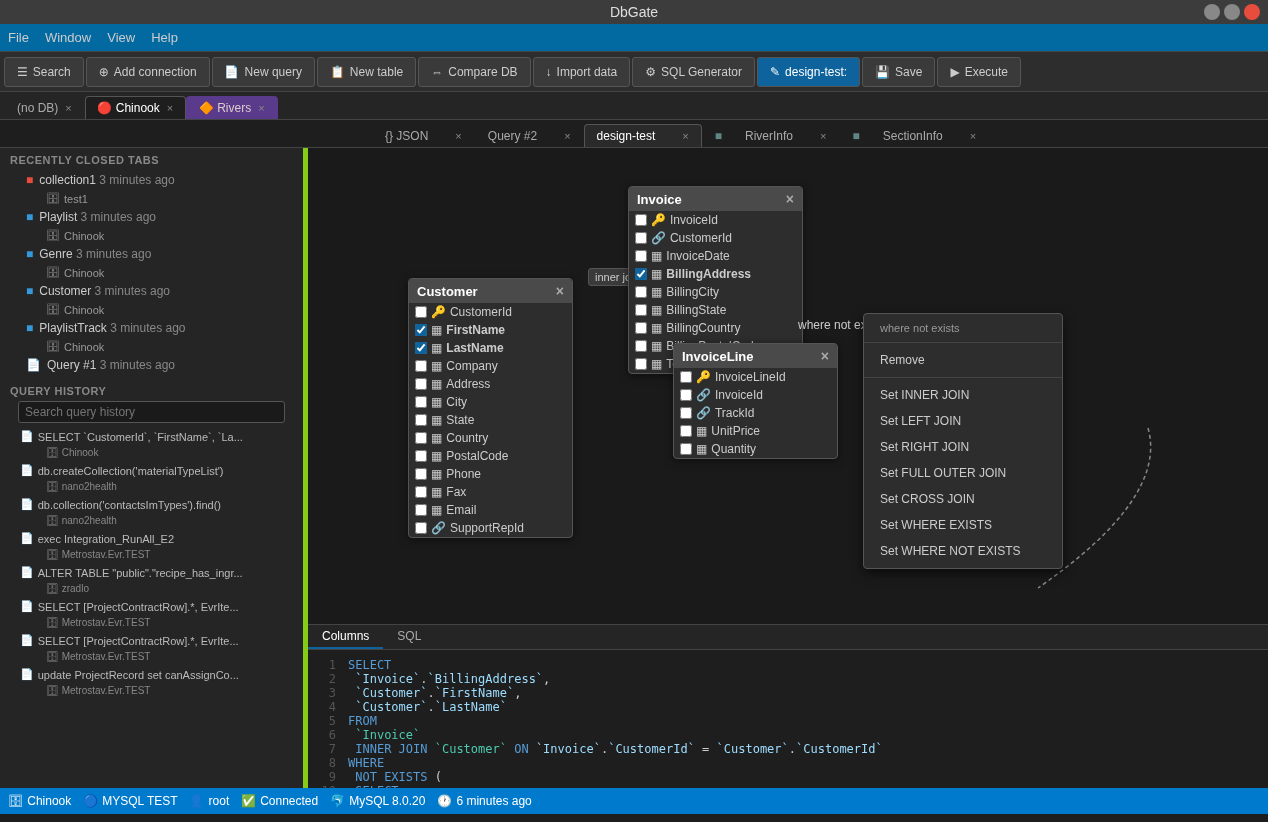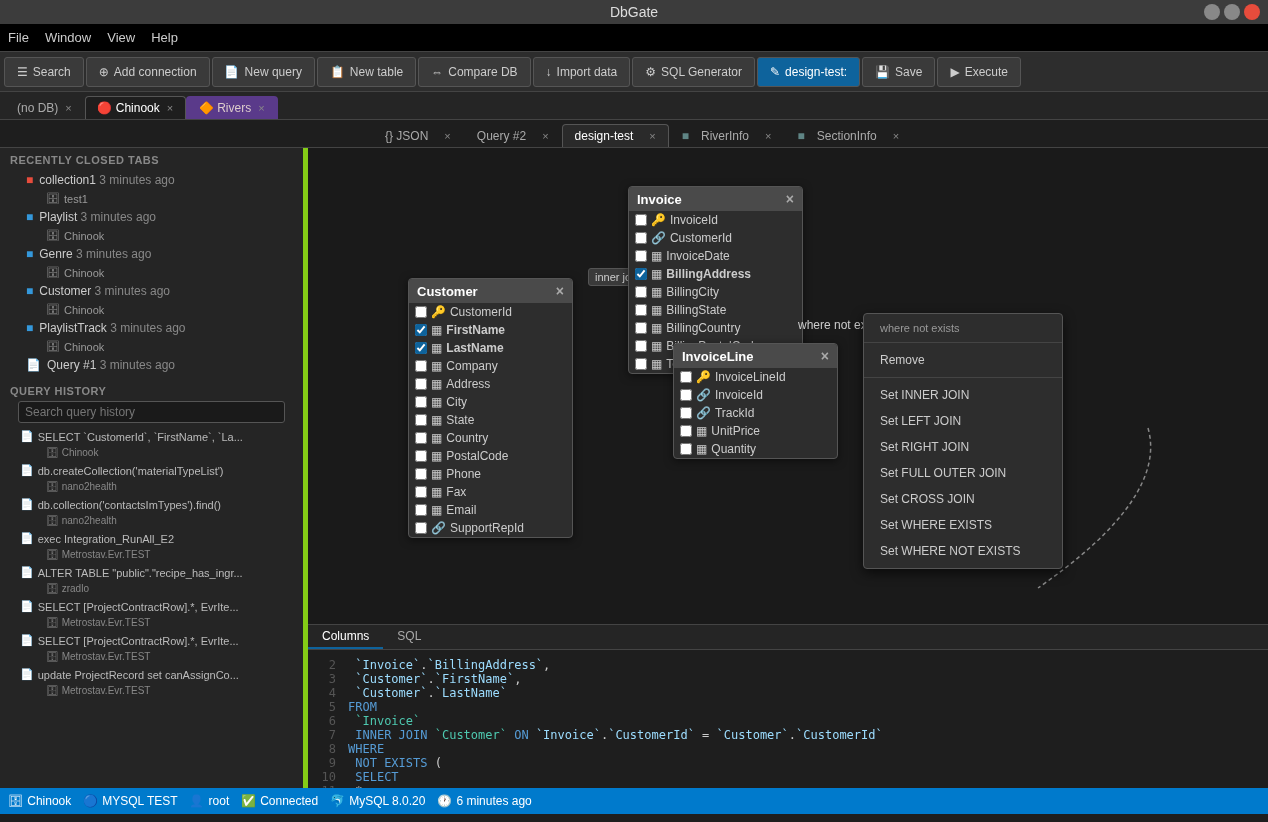--- a/index.html
+++ b/index.html
@@ -1,19 +1,19 @@
 <!DOCTYPE html>
 <html><head>
   <meta charset="utf-8">
   <style>
     * { box-sizing: border-box; margin: 0; padding: 0; }
     body { font-family: 'Segoe UI', Arial, sans-serif; font-size: 13px; background: #1e1e1e; color: #ccc; overflow: hidden; width: 1268px; height: 822px; }
 
     
-    #menubar { background: #000000; height: 28px; display: flex; align-items: center; padding: 0 8px; gap: 16px; border-bottom: 1px solid #444; }
+    #menubar { background: #0369a1; height: 28px; display: flex; align-items: center; padding: 0 8px; gap: 16px; border-bottom: 1px solid #444; }
     #menubar span { color: #ccc; cursor: pointer; font-size: 13px; }
 
     
     #titlebar { background: #3c3c3c; height: 24px; display: flex; align-items: center; justify-content: center; position: relative; }
     #titlebar .title { color: #ddd; font-size: 14px; }
     #titlebar .win-controls { position: absolute; right: 8px; display: flex; gap: 4px; align-items: center; }
     .win-btn { width: 16px; height: 16px; border-radius: 50%; border: none; cursor: pointer; }
     .win-min { background: #888; }
     .win-max { background: #888; }
     .win-close { background: #e74c3c; }
@@ -23,21 +23,21 @@
     .toolbar-btn { background: #3a3a3a; border: 1px solid #555; color: #ccc; padding: 4px 12px; border-radius: 3px; cursor: pointer; display: flex; align-items: center; gap: 5px; font-size: 12px; height: 30px; white-space: nowrap; }
     .toolbar-btn.active { background: #0e639c; color: #fff; }
 
     
     #tab-bar-top { background: #252525; height: 28px; display: flex; align-items: flex-end; border-bottom: 1px solid #444; padding-left: 4px; }
     .top-tab { padding: 4px 12px; color: #aaa; cursor: pointer; font-size: 12px; border: 1px solid transparent; border-bottom: none; display: flex; align-items: center; gap: 3px; border-radius: 4px 4px 0 0; margin-top: 27px; }
     .top-tab.active { background: #1e1e1e; color: #fff; border-color: #555; }
     .top-tab .close { color: #888; margin-left: 4px; font-size: 11px; }
 
     #tab-bar-sub { background: #1e1e1e; height: 28px; display: flex; align-items: flex-end; border-bottom: 1px solid #444; padding-left: 372px; }
-    .sub-tab { padding: 4px 12px; color: #aaa; cursor: pointer; font-size: 12px; border: 1px solid transparent; border-bottom: none; display: flex; align-items: center; gap: 12px; border-radius: 4px 4px 0 0; }
+    .sub-tab { padding: 4px 12px; color: #aaa; cursor: pointer; font-size: 12px; border: 1px solid transparent; border-bottom: none; display: flex; align-items: center; gap: 23px; border-radius: 4px 4px 0 0; }
     .sub-tab.active { background: #2a2a2a; color: #fff; border-color: #555; }
     .sub-tab .close { color: #888; font-size: 11px; margin-left: 4px; }
 
     
     #main { display: flex; height: calc(822px - 32px - 28px - 40px - 28px - 28px - 26px); }
 
     
     #sidebar { width: 308px; background: #252525; border-right: 5px solid #84cc16; overflow-y: auto; flex-shrink: 0; }
     .sidebar-section { padding: 6px 10px 4px; }
     .sidebar-section-title { color: #888; font-size: 11px; font-weight: bold; text-transform: uppercase; letter-spacing: 0.5px; margin-bottom: 4px; }
@@ -508,20 +508,21 @@
       <div class="ctx-menu-item">Set WHERE EXISTS</div>
       <div class="ctx-menu-item">Set WHERE NOT EXISTS</div>
     </div>
 
     <div id="bottom-panel">
       <div id="bottom-tabs">
         <div class="bottom-tab active">Columns</div>
         <div class="bottom-tab">SQL</div>
       </div>
       <div id="sql-editor">
+        <div><span class="line-num">1</span><span class="sql-kw">SELECT</span></div>
         <div><span class="line-num">2</span><span>  </span><span class="sql-col">`Invoice`</span><span class="sql-punc">.</span><span class="sql-col">`BillingAddress`</span><span>,</span></div>
         <div><span class="line-num">3</span><span>  </span><span class="sql-col">`Customer`</span><span class="sql-punc">.</span><span class="sql-col">`FirstName`</span><span>,</span></div>
         <div><span class="line-num">4</span><span>  </span><span class="sql-col">`Customer`</span><span class="sql-punc">.</span><span class="sql-col">`LastName`</span></div>
         <div><span class="line-num">5</span><span class="sql-kw">FROM</span></div>
         <div><span class="line-num">6</span><span>  </span><span class="sql-tbl">`Invoice`</span></div>
         <div><span class="line-num">7</span><span>  </span><span class="sql-kw">INNER JOIN</span><span> </span><span class="sql-tbl">`Customer`</span><span> </span><span class="sql-kw">ON</span><span> </span><span class="sql-col">`Invoice`</span><span>.</span><span class="sql-col">`CustomerId`</span><span> = </span><span class="sql-col">`Customer`</span><span>.</span><span class="sql-col">`CustomerId`</span></div>
         <div><span class="line-num">8</span><span class="sql-kw">WHERE</span></div>
         <div><span class="line-num">9</span><span>  </span><span class="sql-kw">NOT EXISTS</span><span> (</span></div>
         <div><span class="line-num">10</span><span>    </span><span class="sql-kw">SELECT</span></div>
         <div><span class="line-num">11</span><span>      *</span></div>

